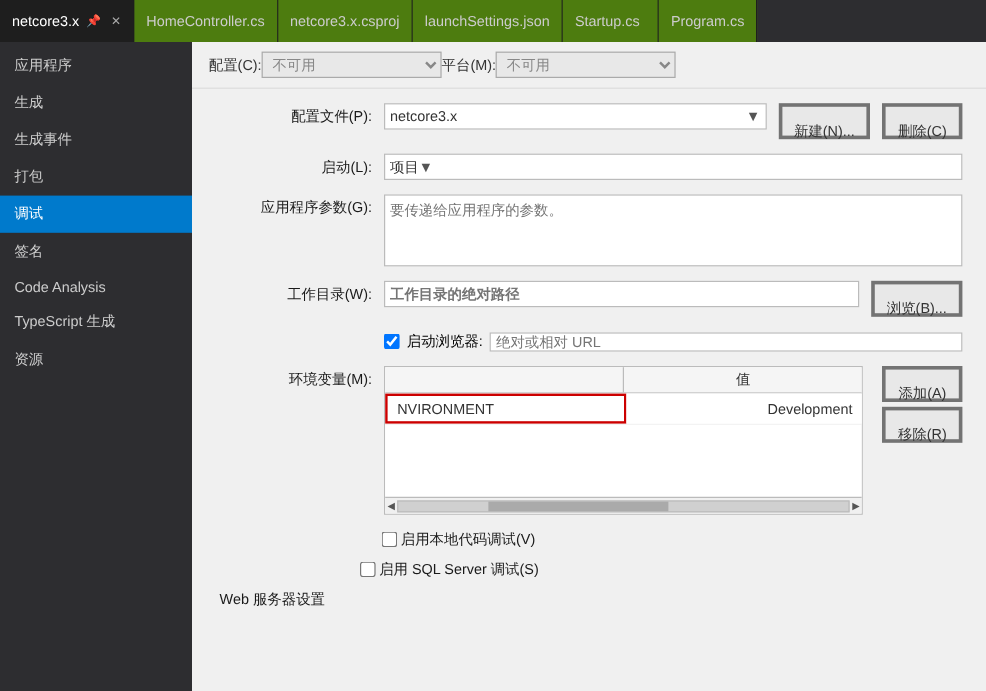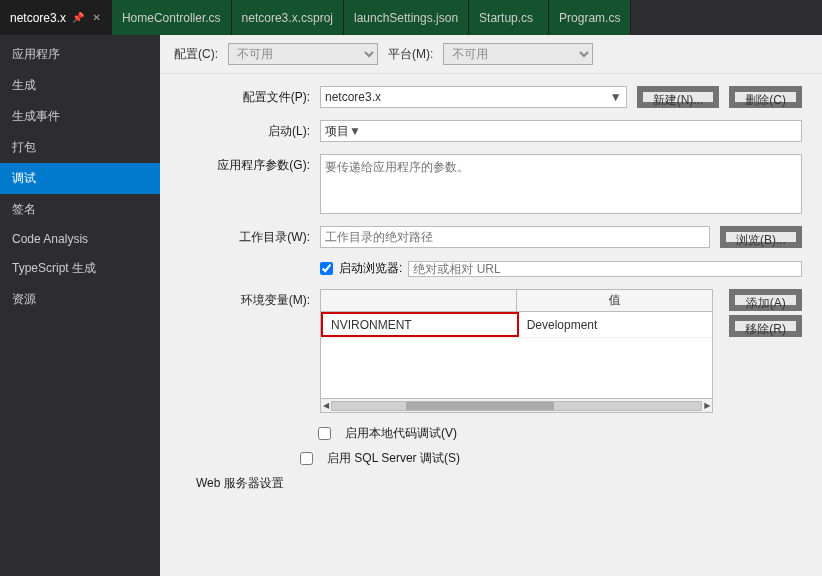--- a/index.html
+++ b/index.html
@@ -15,21 +15,21 @@
     }
     .tab {
       display: flex;
       align-items: center;
       padding: 0 10px;
       gap: 6px;
       color: #ccc;
       font-size: 12px;
       cursor: pointer;
       border-right: 1px solid #1e1e1e;
-      background: #14532d;
+      background: #4d7c0f;
       min-width: 80px;
     }
     .tab.active {
       background: #1e1e1e;
       color: #fff;
     }
     .tab .tab-close {
       font-size: 10px;
       color: #aaa;
       cursor: pointer;
@@ -67,21 +67,21 @@
       flex: 1;
       background: #f0f0f0;
       overflow-y: auto;
       padding: 0;
     }
 
     
     .config-row {
       display: flex;
       align-items: center;
-      gap: 10px;
+      gap: 0;
       padding: 8px 14px;
       background: #f0f0f0;
       border-bottom: 1px solid #ddd;
     }
     .config-row label { color: #333; font-size: 12px; }
     .config-select {
       width: 150px;
       height: 22px;
       background: #e8e8e8;
       border: 1px solid #aaa;
@@ -137,23 +137,23 @@
       height: 60px;
       border: 1px solid #bbb;
       background: #fff;
       padding: 4px;
       font-size: 12px;
       color: #aaa;
       resize: none;
     }
     .btn {
       height: 22px;
-      padding: 0 10px;
+      padding: 12px 10px;
       background: #e8e8e8;
-      border: 6px solid #737373;
+      border: 3px solid #737373;
       font-size: 12px;
       color: #333;
       cursor: pointer;
       white-space: nowrap;
       flex-shrink: 0;
     }
     .env-table-header {
       display: flex;
       background: #f5f5f5;
       border-bottom: 1px solid #bbb;
@@ -197,21 +197,21 @@
       flex-direction: column;
       gap: 4px;
       flex-shrink: 0;
       justify-content: flex-end;
     }
 
     
     .checkbox-row {
       display: flex;
       align-items: center;
-      gap: 14px;
+      gap: 3px;
       margin-bottom: 8px;
     }
     .checkbox-row input[type=checkbox] { width: 13px; height: 13px; }
     .checkbox-row label { font-size: 12px; color: #1a1a1a; }
 
     
     .section-heading {
       font-size: 12px;
       color: #1a1a1a;
       margin-bottom: 6px;
@@ -319,21 +319,21 @@
         </div>
       </div>
 
       <div class="form-row">
         <div class="form-label align-top">应用程序参数(G):</div>
         <textarea class="form-textarea" style="color: #737373;" placeholder="要传递给应用程序的参数。"></textarea>
       </div>
 
       <div class="form-row">
         <div class="form-label">工作目录(W):</div>
-        <input class="form-input placeholder-style" style="flex: 1 1 0%;" placeholder="工作目录的绝对路径">
+        <input class="form-input placeholder-style" style="flex: 1 1 0%; font-weight: bold;" placeholder="工作目录的绝对路径">
         <button class="btn">浏览(B)...</button>
       </div>
 
       <div class="form-row" style="align-items:center;">
         <div class="form-label"></div>
         <div style="display:flex; align-items:center; gap:6px; flex:1;">
           <input type="checkbox" checked="" style="">
           <label>启动浏览器:</label>
           <input class="form-input placeholder-style" style="flex: 1 1 0%; height: 16px;" placeholder="绝对或相对 URL">
         </div>
@@ -347,21 +347,21 @@
 
             <div class="env-table-header">
               <div class="env-col-name" style="flex:1; padding:2px 8px; font-size:12px; color:#333; border-right:1px solid #bbb;"></div>
               <div class="env-col-value" style="flex:1; padding:2px 8px; font-size:12px; color:#333; text-align:center;">值</div>
             </div>
 
             <div class="env-row selected" style="display:flex; height:26px; align-items:stretch; border-bottom:1px solid #eee;">
               <div style="flex:1; padding:0 8px; font-size:12px; color:#333; border-right:1px solid #ddd; display:flex; align-items:center; border:2px solid #cc0000; background:#fff;">
                 <span>NVIRONMENT</span>
               </div>
-              <div style="flex:1; padding:0 8px; font-size:12px; color:#333; display:flex; align-items:center; background:#fff;">
+              <div style="flex:1; padding:0 8px; font-size:12px; color:#333; display:flex; align-items:center; background:#fff;justify-content:flex-end;">
                 <span>Development</span>
               </div>
             </div>
 
             <div class="env-empty-rows" style="height:60px; background:#fff;"></div>
 
             <div class="env-table-scroll" style="height:14px; background:#f0f0f0; border-top:1px solid #bbb; display:flex; align-items:center; padding:0 2px; gap:2px;">
               <span style="font-size:8px; color:#555; cursor:pointer;">◀</span>
               <div style="flex:1; height:10px; background:#d0d0d0; border:1px solid #bbb; position:relative;">
                 <div style="position:absolute; left:20%; width:40%; height:100%; background:#aaa;"></div>
@@ -380,17 +380,17 @@
       <div class="checkbox-row" style="margin-left:138px;">
         <input type="checkbox" style="">
         <label>启用本地代码调试(V)</label>
       </div>
 
       <div class="checkbox-row" style="margin-left:120px;">
         <input type="checkbox" style="">
         <label>启用 SQL Server 调试(S)</label>
       </div>
 
-      <div class="section-heading" style="margin-left:16px; font-weight:normal; color:#1a1a1a; margin-top:4px;">Web 服务器设置</div>
+      <div class="section-heading" style="margin-left:3px; font-weight:normal; color:#1a1a1a; margin-top:4px;">Web 服务器设置</div>
 
     </div>
   </div>
 </div>
 
 </body></html>

